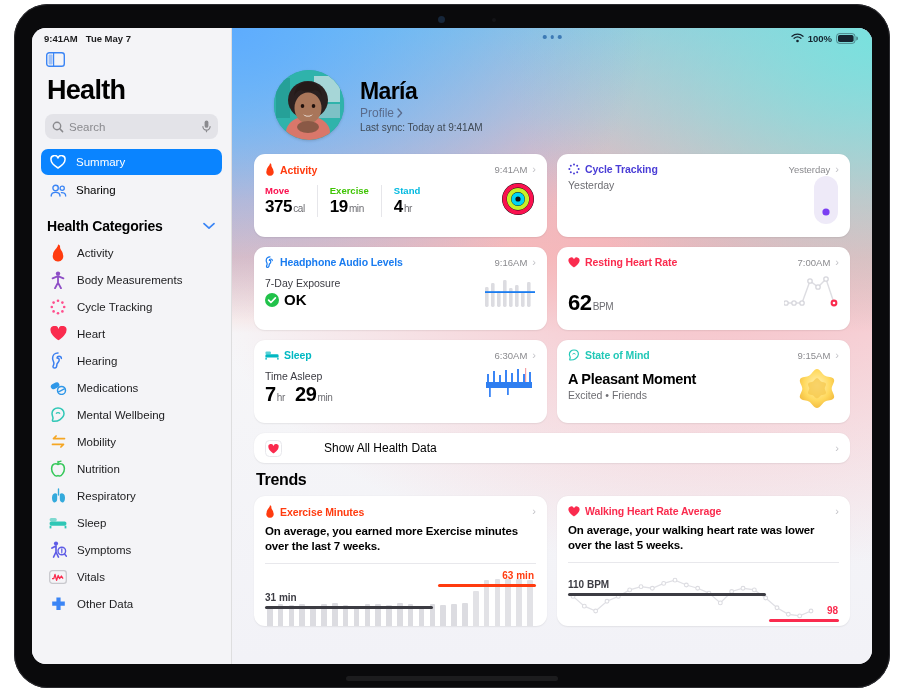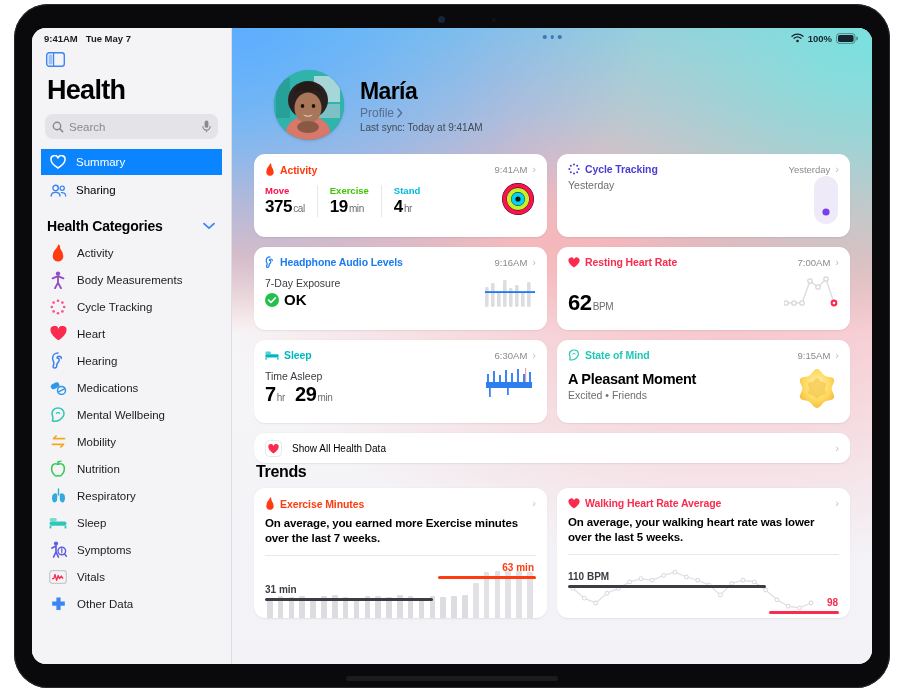--- a/index.html
+++ b/index.html
@@ -66,21 +66,21 @@
     margin: 0 13px 10px 13px;
     height: 25px; border-radius: 8px;
     background: #e3e3e8;
     display: flex; align-items: center;
     padding: 0 7px; gap: 5px;
   }
   .sb-search-text { font-size: 11.5px; color: #8a8a8e; flex: 1; }
   .sb-row {
     display: flex; align-items: center; gap: 9px;
     height: 26px; margin: 0 9px 2px 9px;
-    padding: 0 8px; border-radius: 0;
+    padding: 0 8px; border-radius: 7px;
     font-size: 11.5px; color: #000;
   }
   .sb-row.active { background: #0a84ff; color: #fff; }
   .sb-icon {
     width: 18px; height: 18px;
     display: flex; align-items: center; justify-content: center;
     flex: 0 0 18px;
   }
   .sb-section {
     display: flex; align-items: center; justify-content: space-between;
@@ -183,21 +183,21 @@
 
   .card-art { position: absolute; right: 11px; }
 
   
   .showall {
     margin-top: 10px; background: #fff; border-radius: 11px;
     height: 30px; display: flex; align-items: center;
     padding: 0 11px; gap: 10px;
     box-shadow: 0 0.5px 1.5px rgba(0,0,0,0.07);
   }
-  .showall-text { font-size: 10px; color: #000; flex: 1; }
+  .showall-text { font-size: 12px; color: #000; flex: 1; margin-left: 32px; }
 
   
   .trend-card {
     background: #fff; border-radius: 11px;
     padding: 9px 11px 0 11px;
     box-shadow: 0 0.5px 1.5px rgba(0,0,0,0.07);
     height: 130px; position: relative; overflow: hidden;
   }
   .trend-desc { font-size: 11.5px; font-weight: bold; color: #000; line-height: 1.33; margin-top: 6px; letter-spacing: -0.15px; }
   .trend-rule { height: 1px; background: #e8e8ec; margin: 8px 0 0 0; }
@@ -691,21 +691,21 @@
 
         <div class="showall">
           <svg width="17" height="17" viewBox="0 0 17 17">
             <rect x="0.5" y="0.5" width="16" height="16" rx="4" fill="#fff" stroke="#e8e8ec"></rect>
             <path d="M8.5 13.4S3.4 10.1 3.4 7.2a2.6 2.6 0 0 1 5.1-1.1 2.6 2.6 0 0 1 5.1 1.1c0 2.9-5.1 6.2-5.1 6.2z" fill="#fa2b4e"></path>
           </svg>
           <span class="showall-text">Show All Health Data</span>
           <span class="chev">›</span>
         </div>
 
-        <div class="sec-head" style="padding-top:0">
+        <div class="sec-head" style="padding-top:8px">
           <span class="sec-title">Trends</span>
         </div>
 
         <div class="grid">
 
           <div class="trend-card">
             <div class="card-head">
               <div class="card-head-left" style="color:#ff3b0f">
                 <svg width="10" height="13" viewBox="0 0 10 13">
                   <path d="M5 0C5 3 1.6 4 1.6 7.8A3.5 3.5 0 0 0 5 12.7a3.5 3.5 0 0 0 3.4-4.9C8.4 5.4 6 4.4 6.4 1.6 6 .8 5 0 5 0z" fill="#ff3b0f"></path>

